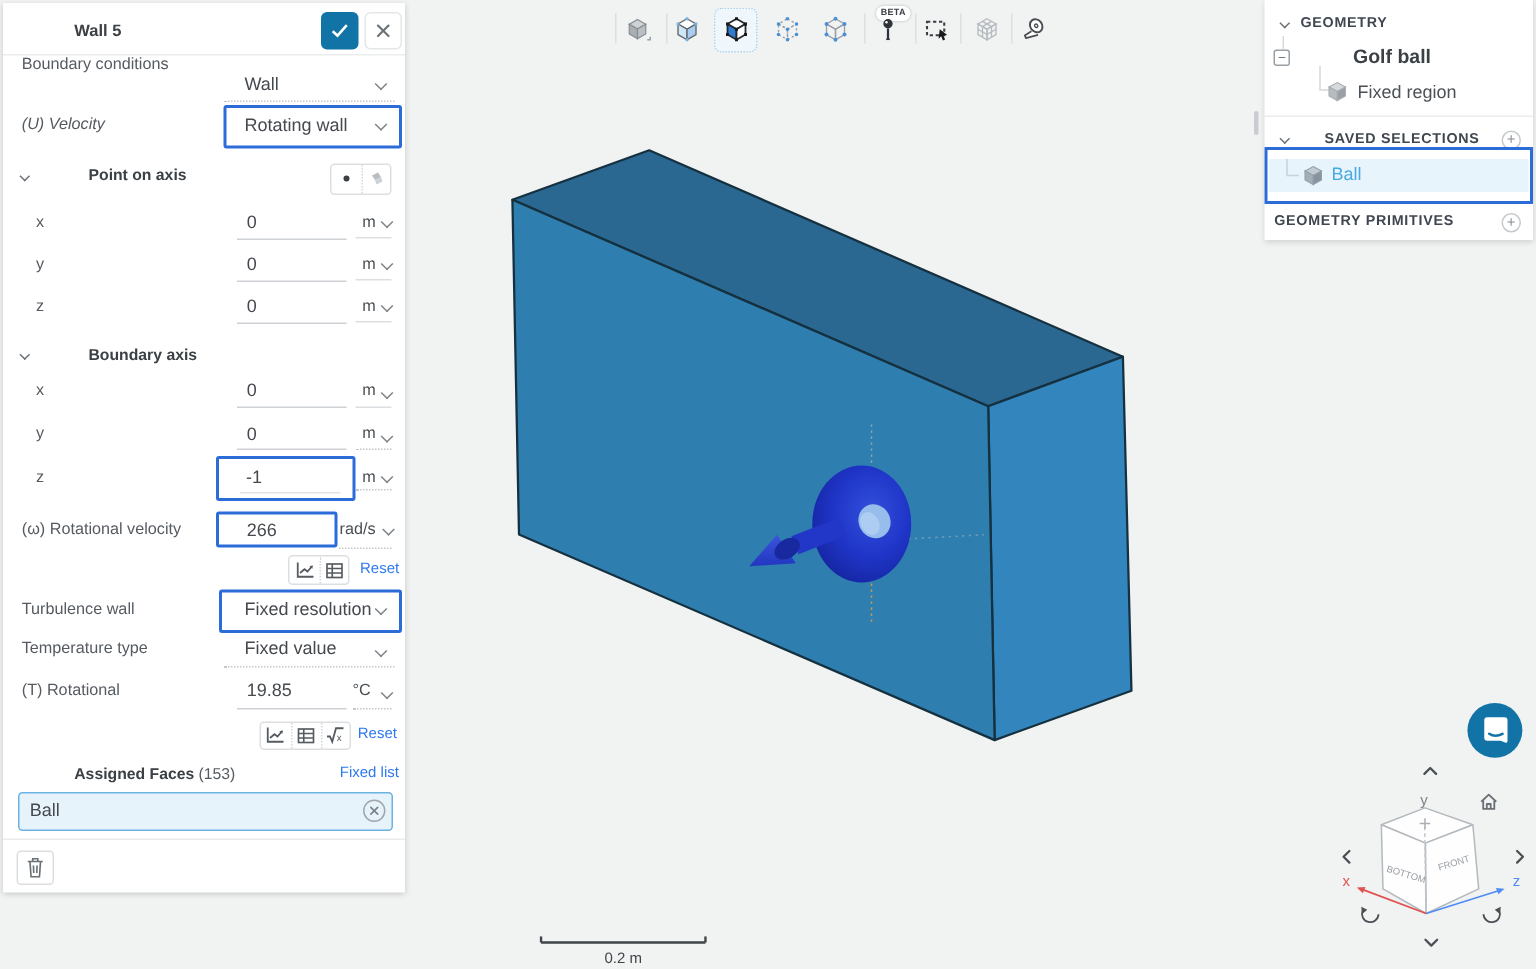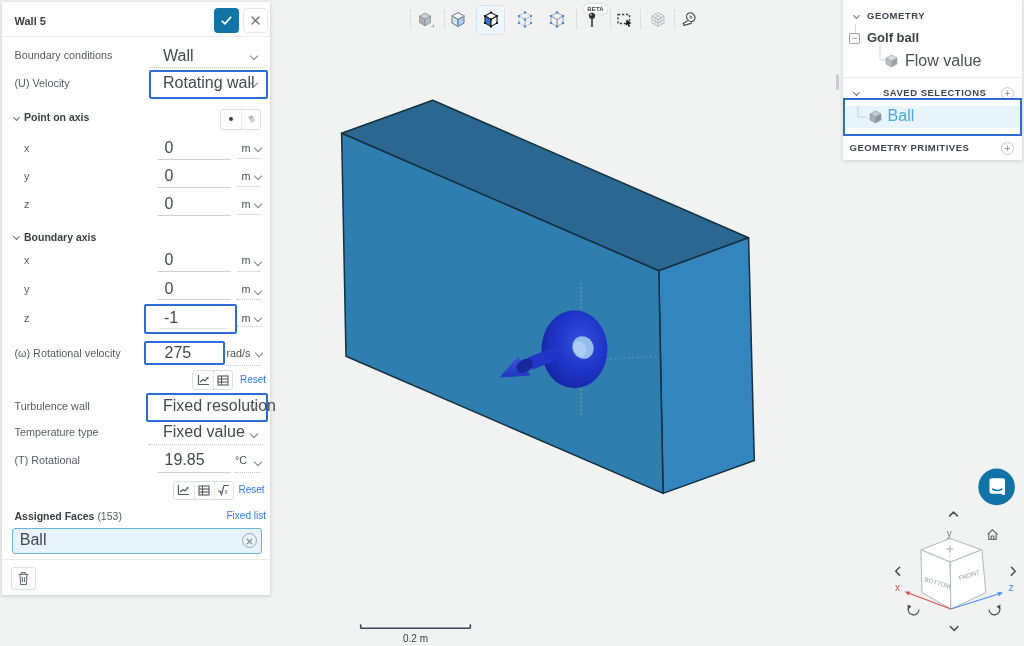--- a/index.html
+++ b/index.html
@@ -4,22 +4,22 @@
 <style>
 * { margin:0; padding:0; box-sizing:border-box; }
 html,body { width:1024px; height:646px; overflow:hidden; background:#f1f2f2;
   font-family:"Liberation Sans", sans-serif; }
 .abs { position:absolute; }
 #stage { position:relative; width:1024px; height:646px; }
 
 #lpanel { position:absolute; left:2px; top:2px; width:268px; height:593px;
   background:#fff; box-shadow:0 1px 4px rgba(0,0,0,.18); }
 .lbl { position:absolute; font-size:10.8px; color:#565b61; line-height:14px; white-space:nowrap; }
-.val { position:absolute; font-size:16px; color:#45494e; line-height:14px; white-space:nowrap; }
-.bold { font-weight:bold; color:#3b4045; }
+.val { position:absolute; font-size:12px; color:#45494e; line-height:14px; white-space:nowrap; }
+.bold { font-weight:bold; color:#3b4045;margin-left:35px; }
 .chev { position:absolute; width:6px; height:6px;
   border-right:1.4px solid #7d8388; border-bottom:1.4px solid #7d8388;
   transform:rotate(45deg); }
 .secchev { position:absolute; width:5px; height:5px;
   border-right:1.4px solid #6a7075; border-bottom:1.4px solid #6a7075;
   transform:rotate(45deg); }
 .uline { position:absolute; height:1px; background:#cdd1d5; }
 .dline { position:absolute; border-bottom:1px dotted #c3c7cb; height:1px; }
 .sline { position:absolute; border-bottom:1px solid #dcdfe2; height:1px; }
 .bluebox { position:absolute; border:2px solid #2b6cd9; border-radius:2px; background:#fff; }
@@ -204,26 +204,26 @@
   <div class="abs" style="left:240.5px; top:6px; width:25px; height:25px; background:#fff; border:1px solid #e4e6e8; border-radius:4px;">
     <svg width="23" height="23" viewBox="0 0 23 23">
           <g stroke="#6b7177" stroke-width="1.4" stroke-linecap="round">
             <line x1="8" y1="8" x2="15" y2="15"></line>
             <line x1="15" y1="8" x2="8" y2="15"></line>
           </g>
         </svg>
   </div>
   <div class="divider" style="top:34px;"></div>
 
-  <div class="lbl" style="left:12.5px; top:46px;">Boundary conditions</div>
+  <div class="lbl" style="left:12.5px; top:34px;">Boundary conditions</div>
   <div class="val" style="left:161px; top:47px;">Wall</div>
   <span class="chev" style="left:249px; top:51px;"></span>
   <div class="dline" style="left:146.5px; top:64.5px; width:114px;"></div>
 
-  <div class="lbl" style="left:12.5px; top:74px;">(U) Velocity</div>
+  <div class="lbl" style="left:12.5px; top:74px;font-style:italic;">(U) Velocity</div>
   <div class="bluebox" style="left:146.5px; top:68px; width:119.5px; height:28.5px;"></div>
   <div class="val" style="left:161px; top:74px;">Rotating wall</div>
   <span class="chev" style="left:249px; top:78px;"></span>
 
   <span class="secchev" style="left:11.6px; top:112.5px;"></span>
   <div class="val bold" style="left:22px; top:108px; font-size:10.5px;">Point on axis</div>
   <div class="btngrp" style="left:217.5px; top:106.5px; width:41px; height:21px;">
     <div style="width:20px;">
           <span style="width:4px;height:4px;background:#3b4045;border-radius:50%;"></span>
         </div>
@@ -276,21 +276,21 @@
   <div class="lbl" style="left:22px; top:308.6px;">z</div>
   <div class="bluebox" style="left:141.8px; top:301.6px; width:93px; height:30px;"></div>
   <div class="val" style="left:162px; top:308.6px;">-1</div>
   <div class="uline" style="left:158px; top:325.5px; width:67px; background:#e2e5e8;"></div>
   <div class="unit" style="left:239.5px; top:308.6px;">m</div>
   <span class="chev" style="left:252.5px; top:312.6px;"></span>
   <div class="dline" style="left:235px; top:324px; width:24px;"></div>
 
   <div class="lbl" style="left:12.5px; top:343.5px;">(ω) Rotational velocity</div>
   <div class="bluebox" style="left:141.8px; top:339.4px; width:81px; height:24px;"></div>
-  <div class="val" style="left:162.5px; top:343.5px;">275</div>
+  <div class="val" style="left:162.5px; top:343.5px;">266</div>
   <div class="unit" style="left:224.4px; top:343.5px;">rad/s</div>
   <span class="chev" style="left:253.5px; top:347.5px;"></span>
   <div class="dline" style="left:224.4px; top:363px; width:34.6px;"></div>
 
   <div class="btngrp" style="left:190.4px; top:368.3px; width:41px; height:20px;">
     <div style="width:20px;">
           <svg width="13" height="12" viewBox="0 0 13 12">
             <path d="M1.5 1 L1.5 10.5 L12 10.5" fill="none" stroke="#565b61" stroke-width="1.2"></path>
             <path d="M3 8 L6 5.5 L8 7 L11 3.5" fill="none" stroke="#565b61" stroke-width="1.2"></path>
             <path d="M11.5 2.8 L11.3 5.1 L9.2 3.6 Z" fill="#565b61"></path>
@@ -385,21 +385,21 @@
   <div class="abs" style="left:6.2px; top:33.2px; width:11px; height:11px; border:1px solid #9aa0a6; border-radius:2px; color:#6a7075; font-size:9px; line-height:9px; text-align:center;">−</div>
   <div class="val bold" style="left:24px; top:31px; font-size:13px;">Golf ball</div>
   <svg class="abs" style="left:36px; top:44px;" width="12" height="18" viewBox="0 0 12 18">
         <path d="M1 0 L1 16 L10 16" fill="none" stroke="#d4d7da" stroke-width="1"></path>
       </svg>
   <svg class="abs" style="left:42px; top:54px;" width="13" height="14" viewBox="0 0 13 14">
     <polygon points="6.5,1 12,4 6.5,7 1,4" fill="#d7dadd" stroke="#a7adb2" stroke-width="0.7"></polygon>
     <polygon points="1,4 6.5,7 6.5,13 1,10" fill="#b8bcc0" stroke="#a7adb2" stroke-width="0.7"></polygon>
     <polygon points="6.5,7 12,4 12,10 6.5,13" fill="#9aa0a5" stroke="#a7adb2" stroke-width="0.7"></polygon>
   </svg>
-  <div class="val" style="left:62px; top:53.5px; color:#4b5055;">Flow value</div>
+  <div class="val" style="left:62px; top:53.5px; color:#4b5055;">Fixed region</div>
   <div class="divider" style="top:77px; background:#eaecee;"></div>
   <span class="secchev" style="left:10.7px; top:90px;"></span>
   <div class="rhead" style="left:40px; top:85px;">SAVED SELECTIONS</div>
   <div class="plus" style="left:158px; top:86.5px;">+</div>
   <div class="abs" style="left:0px; top:97.5px; width:178.5px; height:38px; background:#fff; border:2px solid #2b6cd9;"></div>
   <div class="abs" style="left:2.5px; top:105.5px; width:173.5px; height:22px; background:#e8f4fb;"></div>
   <svg class="abs" style="left:13.5px; top:106px;" width="10" height="13" viewBox="0 0 10 13">
         <path d="M1 0 L1 11 L9 11" fill="none" stroke="#c2d3de" stroke-width="1"></path>
       </svg>
   <svg class="abs" style="left:26px; top:109.5px;" width="13" height="14" viewBox="0 0 13 14">

